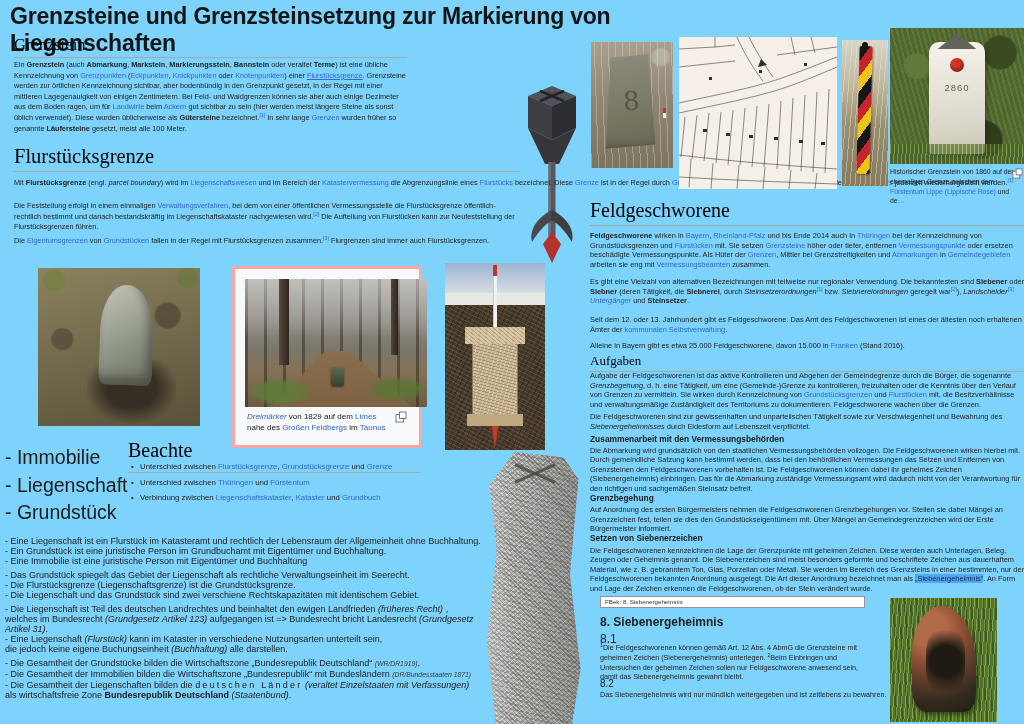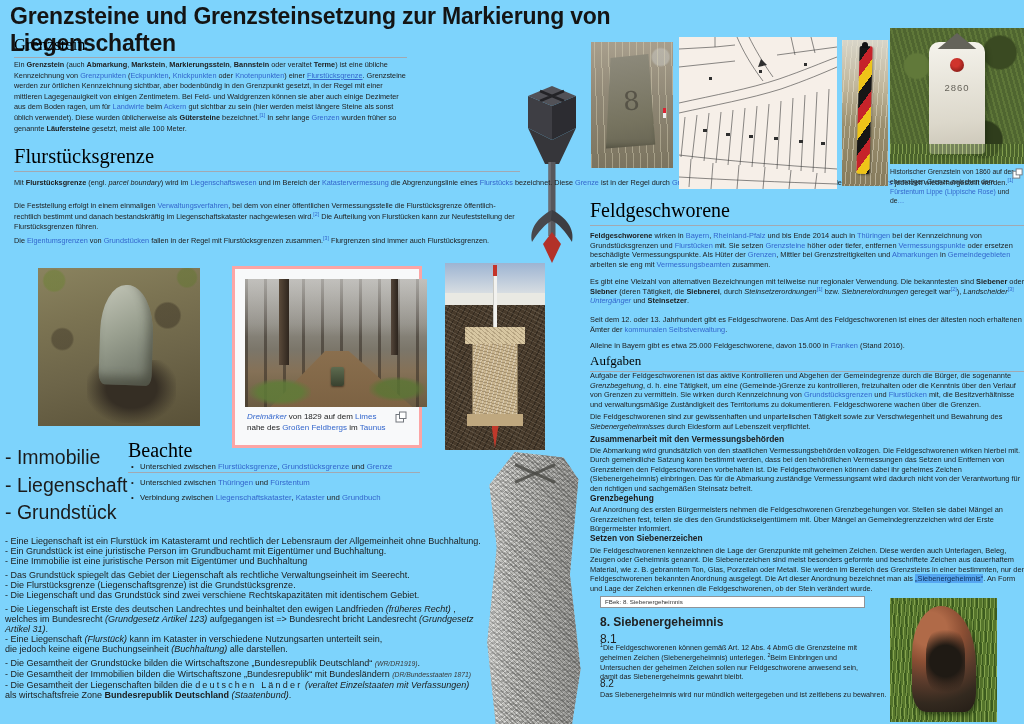--- a/index.html
+++ b/index.html
@@ -137,21 +137,21 @@
     <div class="brow"><span>Verbindung zwischen </span><span class="s-lk">Liegenschaftskataster</span><span>, </span><span class="s-lk">Kataster</span><span> und </span><span class="s-lk">Grundbuch</span></div>
   </div>
 
   <div class="abs notes" style="left:5px;top:536px;width:478px">
     <div class="blk pre"><span>- Eine Liegenschaft ist ein Flurstück im Katasteramt und rechtlich der Lebensraum der Allgemeinheit ohne Buchhaltung.
 - Ein Grundstück ist eine juristische Person im Grundbuchamt mit Eigentümer und Buchhaltung.
 - Eine Immobilie ist eine juristische Person mit Eigentümer und Buchhaltung</span></div>
     <div class="blk pre"><span>- Das Grundstück spiegelt das Gebiet der Liegenschaft als rechtliche Verwaltungseinheit im Seerecht.
 - Die Flurstücksgrenze (Liegenschaftsgrenze) ist die Grundstücksgrenze.
 - Die Liegenschaft und das Grundstück sind zwei verschiene Rechtskapazitäten mit identischem Gebiet.</span></div>
-    <div class="blk pre"><span>- Die Liegenschaft ist Erste des deutschen Landrechtes und beinhaltet den ewigen Landfrieden </span><span class="s-i">(früheres Recht)</span><span> ,
+    <div class="blk pre"><span>- Die Liegenschaft ist Teil des deutschen Landrechtes und beinhaltet den ewigen Landfrieden </span><span class="s-i">(früheres Recht)</span><span> ,
 welches im Bundesrecht </span><span class="s-i">(Grundgesetz Artikel 123)</span><span> aufgegangen ist =&gt; Bundesrecht bricht Landesrecht </span><span class="s-i">(Grundgesetz Artikel 31)</span><span>.
 - Eine Liegenschaft </span><span class="s-i">(Flurstück)</span><span> kann im Kataster in verschiedene Nutzungsarten unterteilt sein,
 die jedoch keine eigene Buchungseinheit </span><span class="s-i">(Buchhaltung)</span><span> alle darstellen.</span></div>
     <div class="blk pre"><span>- Die Gesamtheit der Grundstücke bilden die Wirtschaftszone „Bundesrepublik Deutschland“ </span><span class="s-sm">(WR/DR1919)</span><span>.
 - Die Gesamtheit der Immobilien bilden die Wirtschaftszone „Bundesrepublik“ mit Bundesländern </span><span class="s-sm">(DR/Bundesstaaten 1871)</span><span>
 - Die Gesamtheit der Liegenschaften bilden die </span><span class="s-sp">deutschen Länder</span><span> </span><span class="s-i">(veraltet Einzelstaaten mit Verfassungen)</span><span>
 als wirtschaftsfreie Zone </span><span class="s-b">Bundesrepublik Deutschland</span><span> </span><span class="s-i">(Staatenbund)</span><span>.</span></div>
   </div>
 
   <div class="abs" style="left:483px;top:452px;width:106px;height:272px">

